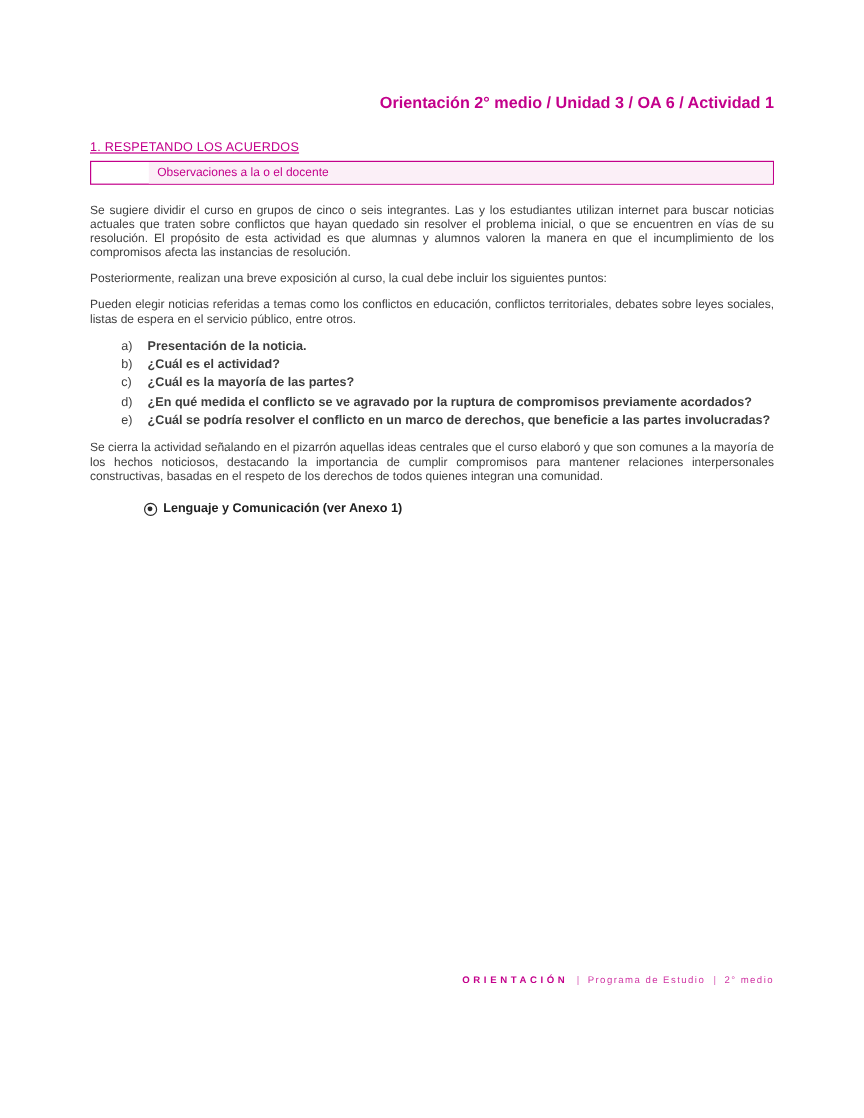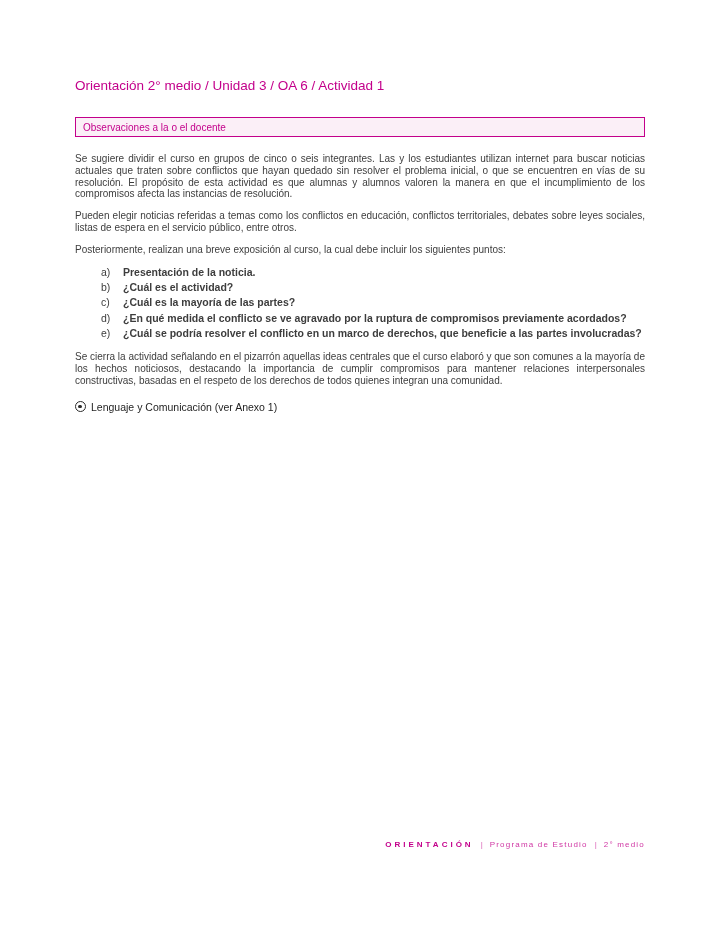--- a/index.html
+++ b/index.html
@@ -13,36 +13,37 @@
     position: relative;
     width: 720px; height: 932px;
     background: #ffffff;
     overflow: hidden;
   }
   .content {
     position: absolute;
     left: 75px; right: 75px; top: 78px;
   }
   .doc-title {
-    text-align: left;
-    font-weight: normal;
+    text-align: right;
+    font-weight: bold;
     font-size: 13.5px;
     color: var(--accent, #c3008b);
     margin-bottom: 24px;
   }
   .section-heading {
     font-size: 10.5px;
     color: var(--accent, #c3008b);
     text-decoration: underline;
     margin-bottom: 5px;
     letter-spacing: 0.2px;
   }
   .note-box {
     border: 1px solid var(--accent, #c3008b);
     margin-bottom: 16px;
+    padding-left: 48px;
   }
   .note-header {
     font-size: 10px;
     color: var(--accent, #c3008b);
     background: #fbeff7;
     padding: 4px 7px 3px 7px;
   }
   .note-body {
     font-size: 10.2px;
     line-height: 1.22;
@@ -66,45 +67,46 @@
     margin-bottom: 3px;
     font-size: 10.5px;
     line-height: 1.18;
     color: #3d3d3d;
   }
   .list-marker { width: 13px; flex: 0 0 13px; }
   .list-text { flex: 1; text-align: justify; font-weight: bold; }
   .cross-ref {
     margin-top: 14px;
     display: flex;
-    align-items: center;
+    align-items: flex-end;
     gap: 5px;
     font-size: 10.5px;
-    font-weight: normal;
+    font-weight: bold;
     color: #1e1e1e;
+    margin-left: 45px;
   }
   .ref-icon {
     display: inline-block;
     width: 11px; height: 11px;
     border: 1.6px solid #2a2a2a;
     border-radius: 50%;
     position: relative;
     flex: 0 0 11px;
   }
   .ref-icon::after {
     content: "";
     position: absolute;
     left: 2.4px; top: 2.4px;
     width: 3.6px; height: 3.6px;
     border-radius: 50%;
     background: #2a2a2a;
   }
   .footer {
     position: absolute;
-    right: 75px; top: 840px;
+    right: 75px; top: 812px;
     font-size: 8px;
     color: var(--accent, #c3008b);
     white-space: nowrap;
   }
   .footer .brand {
     font-weight: bold;
     letter-spacing: 3px;
   }
   .footer .sep {
     padding: 0 7px;
@@ -116,30 +118,31 @@
   }
 </style>
 </head>
 <body>
 
 <div class="page">
   <div class="content">
 
     <div class="doc-title">Orientación 2° medio / Unidad 3 / OA 6 / Actividad 1</div>
 
+    <div class="section-heading">1. RESPETANDO LOS ACUERDOS</div>
 
     <div class="note-box">
       <div class="note-header">Observaciones a la o el docente</div>
     </div>
 
     <div class="para">Se sugiere dividir el curso en grupos de cinco o seis integrantes. Las y los estudiantes utilizan internet para buscar noticias actuales que traten sobre conflictos que hayan quedado sin resolver el problema inicial, o que se encuentren en vías de su resolución. El propósito de esta actividad es que alumnas y alumnos valoren la manera en que el incumplimiento de los compromisos afecta las instancias de resolución.</div>
 
+    <div class="para">Posteriormente, realizan una breve exposición al curso, la cual debe incluir los siguientes puntos:</div>
+
     <div class="para">Pueden elegir noticias referidas a temas como los conflictos en educación, conflictos territoriales, debates sobre leyes sociales, listas de espera en el servicio público, entre otros.</div>
-
-    <div class="para">Posteriormente, realizan una breve exposición al curso, la cual debe incluir los siguientes puntos:</div>
 
     <div class="activity-list">
       <div class="list-item">
         <span class="list-marker">a)</span>
         <span class="list-text">Presentación de la noticia.</span>
       </div>
       <div class="list-item">
         <span class="list-marker">b)</span>
         <span class="list-text">¿Cuál es el actividad?</span>
       </div>

